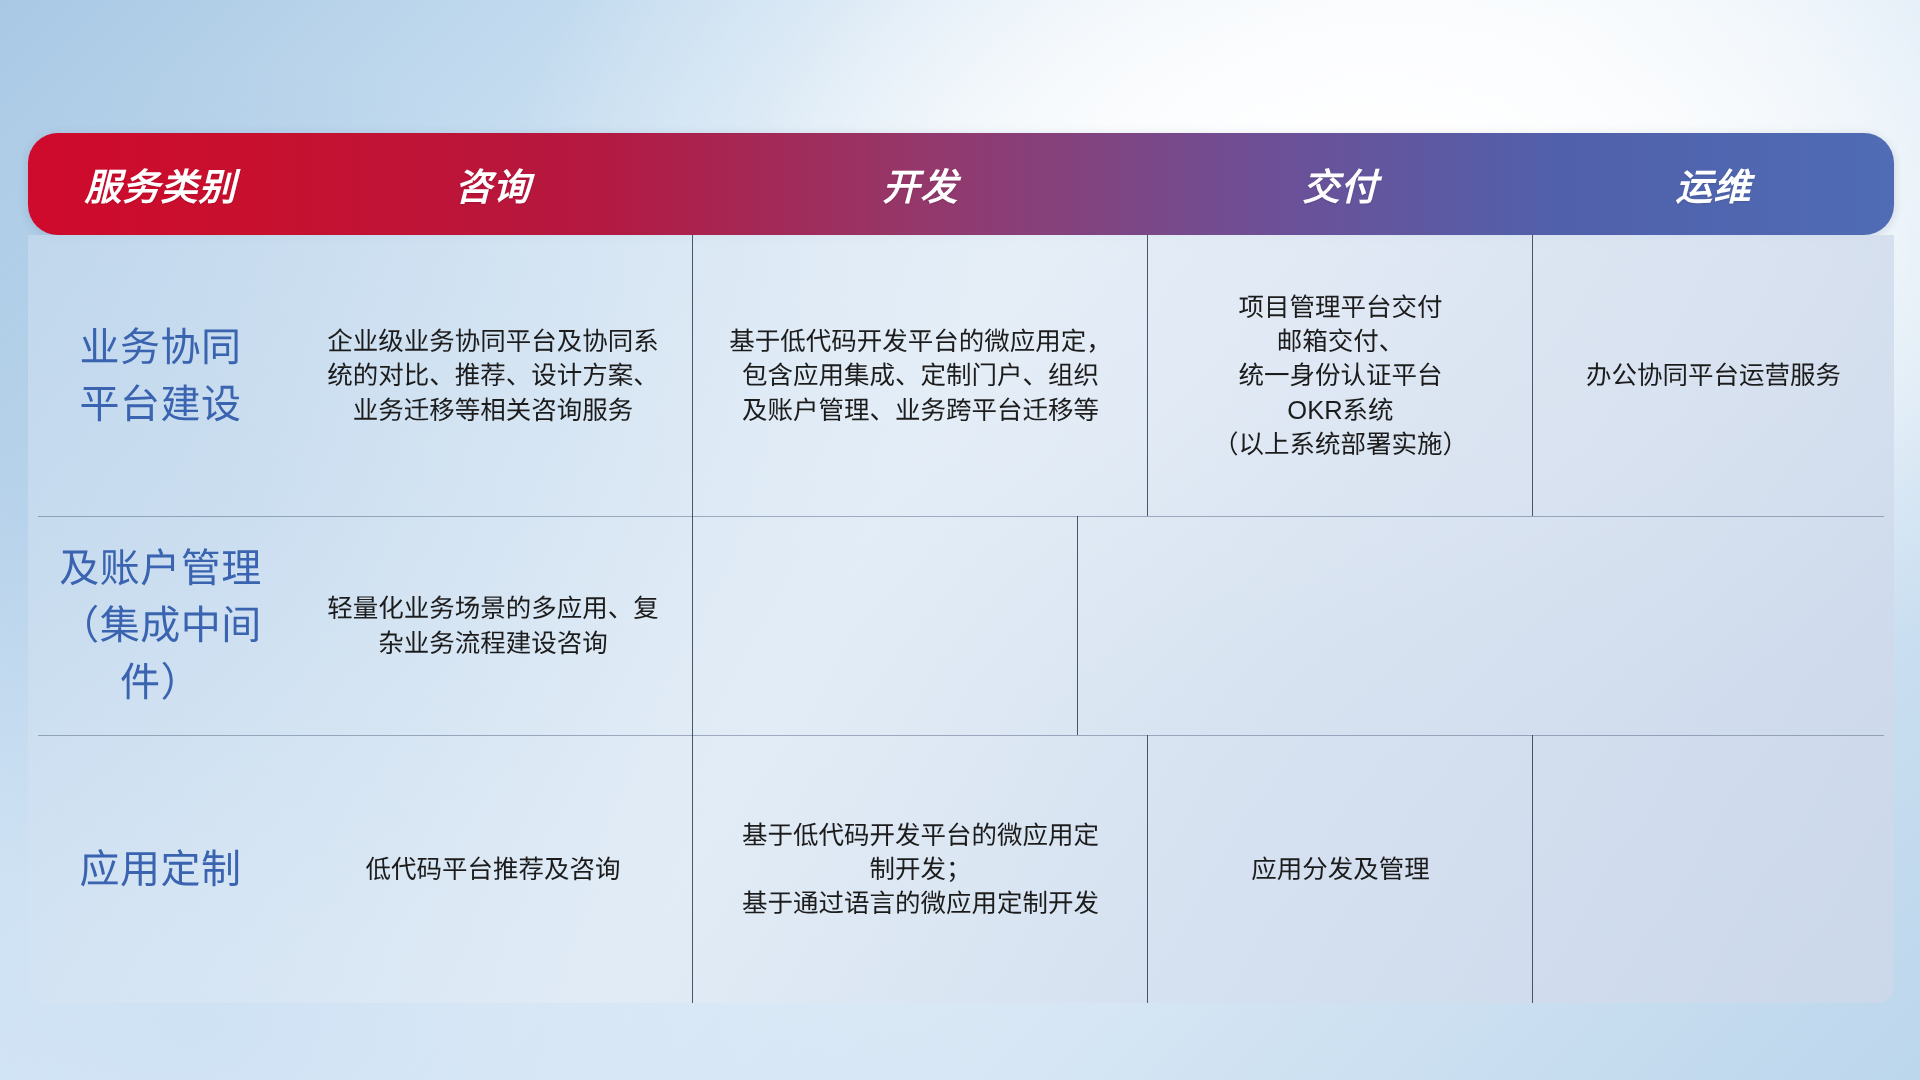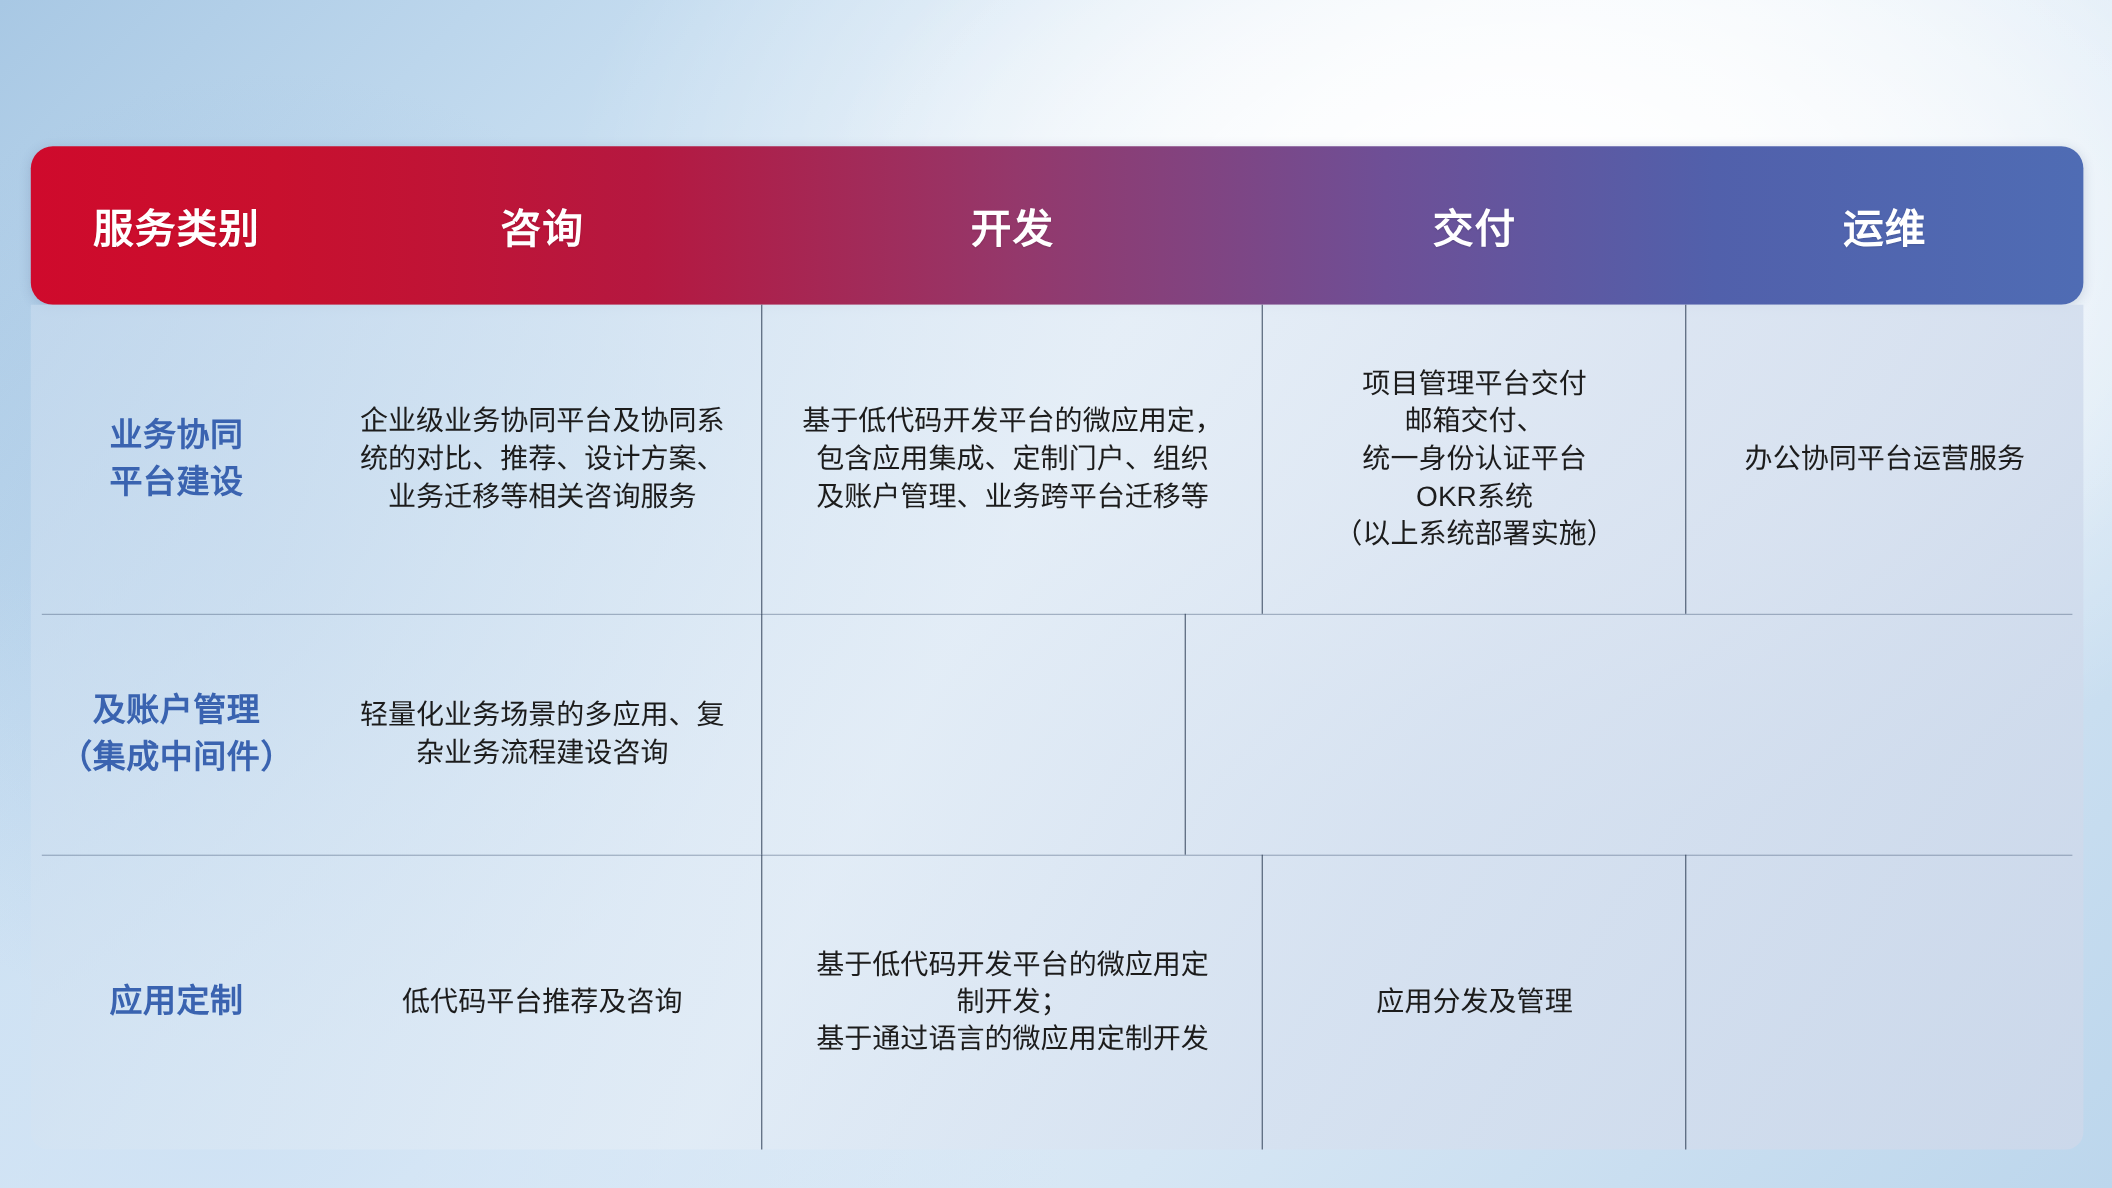--- a/index.html
+++ b/index.html
@@ -48,32 +48,33 @@
     position: absolute;
     left: 28px;
     top: 133px;
     width: 1866px;
     height: 824px;
   }
 
   
   .table-header {
     display: flex;
-    height: 144px;
-    border-radius: 20px;
+    height: 102px;
+    border-radius: 30px;
     overflow: hidden;
     background: linear-gradient(90deg,
         #cf0a2c 0%,
         #c8102e 12%,
         #b51840 30%,
         #94386b 48%,
         #6e4f96 66%,
         #5160ab 82%,
         #4f6cb4 100%);
     box-shadow: 0 2px 10px rgba(60,80,120,0.18);
+    font-style: italic;
   }
   .th {
     display: flex;
     align-items: center;
     justify-content: center;
     color: #ffffff;
     font-size: 37px;
     font-weight: bold;
     letter-spacing: 1px;
     text-shadow: 0 1px 2px rgba(0,0,0,0.12);
@@ -120,22 +121,22 @@
     content: "";
     position: absolute;
     right: 0;
     top: 0;
     bottom: 0;
     width: 1px;
     background: rgba(45,60,85,0.85);
   }
   .cell.cat {
     color: #3a63b0;
-    font-weight: bold;
-    font-size: 30px;
+    font-weight: normal;
+    font-size: 40px;
     line-height: 1.42;
     letter-spacing: 0.5px;
   }
   .cell-text {
     white-space: pre-line;
     display: block;
   }
 
   
   .c1 { width: 265px; }

